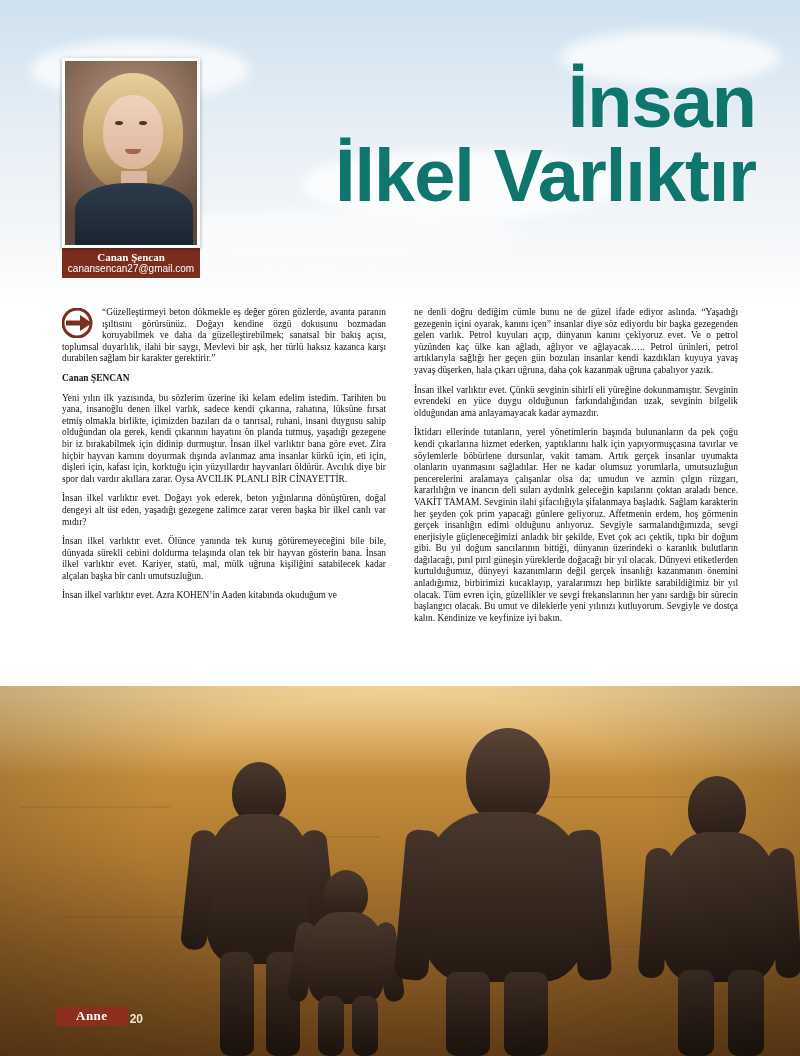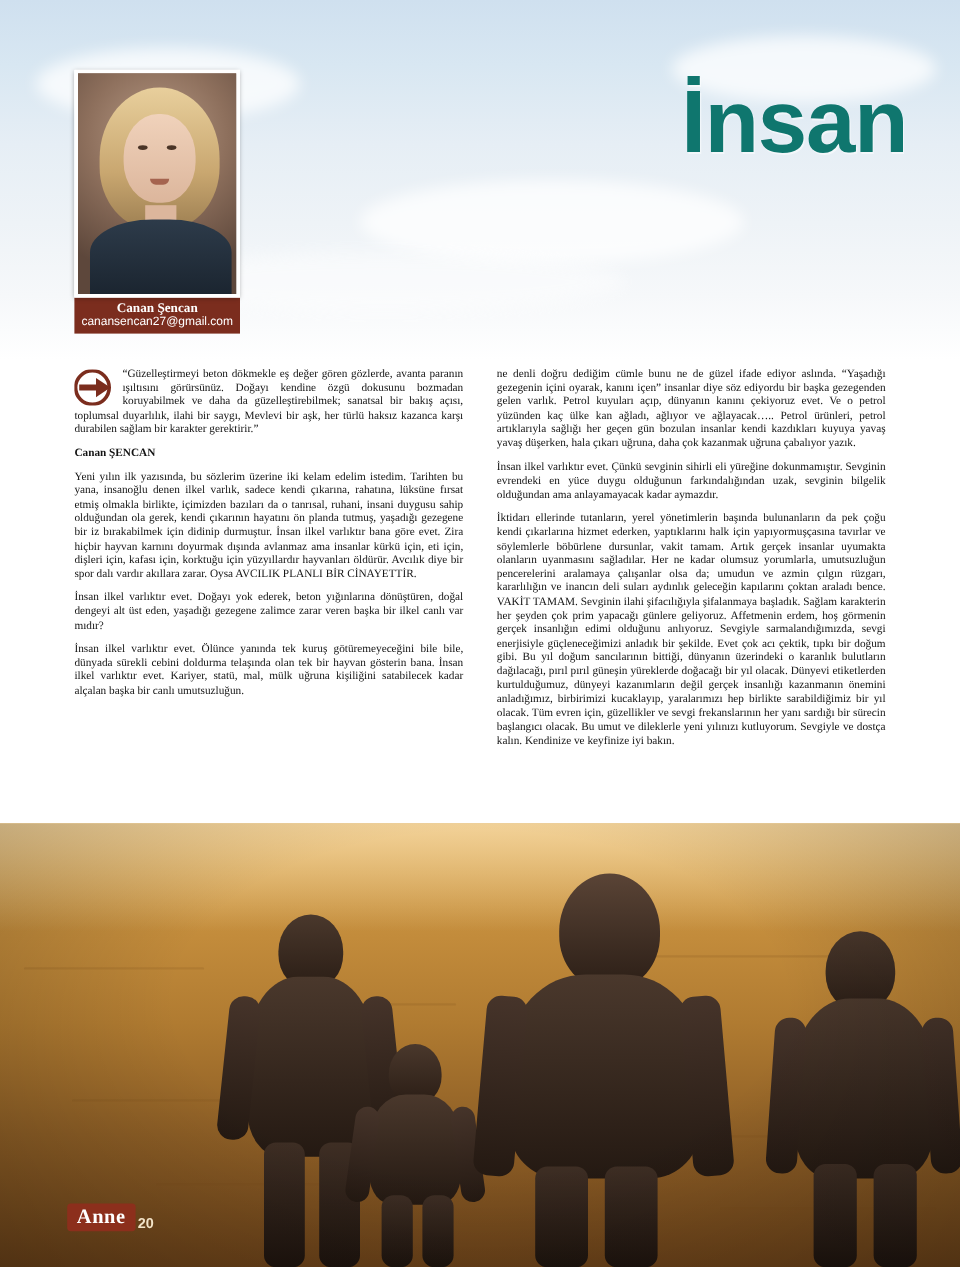--- a/index.html
+++ b/index.html
@@ -242,25 +242,25 @@
   .footer {
     position: absolute;
     left: 56px; bottom: 30px;
     z-index: 20;
     display: flex;
     align-items: flex-end;
     gap: 2px;
   }
   .logo-badge {
     font-family: "Liberation Serif", serif;
-    font-size: 17px;
+    font-size: 13px;
     font-weight: bold;
     color: #ffffff;
     background: #8c2f1c;
-    padding: 1px 8px 2px;
+    padding: 1px 20px 2px;
     border-radius: 3px;
     letter-spacing: 0.5px;
   }
   .page-num {
     font-family: "Liberation Sans", sans-serif;
     font-size: 12px;
     font-weight: bold;
     color: #f3e4c8;
   }
   .clear { clear: both; }
@@ -272,20 +272,21 @@
 
   <div class="sky">
     <div class="cloud" style="left:30px; top:40px; width:220px; height:60px;"></div>
     <div class="cloud" style="left:300px; top:150px; width:320px; height:70px;"></div>
     <div class="cloud" style="left:560px; top:30px; width:220px; height:55px;"></div>
     <div class="cloud" style="left:120px; top:210px; width:400px; height:50px; opacity:.6;"></div>
   </div>
 
   <div class="title">
     <span class="title-line1">İnsan</span>
+    <span class="title-line2">İlkel Varlıktır</span>
   </div>
 
   <div class="author-box">
     <div class="author-photo">
       <div class="ph-bg"></div>
       <div class="ph-hair"></div>
       <div class="ph-face"></div>
       <div class="ph-eye l"></div>
       <div class="ph-eye r"></div>
       <div class="ph-mouth"></div>
@@ -304,20 +305,21 @@
       <svg class="arrow-bullet" viewBox="0 0 34 30">
         <circle cx="15" cy="15" r="14" fill="none" stroke="#7b2d1e" stroke-width="3"></circle>
         <path d="M4 15 H22" stroke="#7b2d1e" stroke-width="5" fill="none"></path>
         <path d="M18 7 L30 15 L18 23 Z" fill="#7b2d1e"></path>
       </svg>
       <p class="quote-para">“Güzelleştirmeyi beton dökmekle eş değer gören gözlerde, avanta paranın ışıltısını görürsünüz. Doğayı kendine özgü dokusunu bozmadan koruyabilmek ve daha da güzelleştirebilmek; sanatsal bir bakış açısı, toplumsal duyarlılık, ilahi bir saygı, Mevlevi bir aşk, her türlü haksız kazanca karşı durabilen sağlam bir karakter gerektirir.”</p>
       <p class="bold tight">Canan ŞENCAN</p>
       <p style="margin-top:8px;">Yeni yılın ilk yazısında, bu sözlerim üzerine iki kelam edelim istedim. Tarihten bu yana, insanoğlu denen ilkel varlık, sadece kendi çıkarına, rahatına, lüksüne fırsat etmiş olmakla birlikte, içimizden bazıları da o tanrısal, ruhani, insani duygusu sahip olduğundan ola gerek, kendi çıkarının hayatını ön planda tutmuş, yaşadığı gezegene bir iz bırakabilmek için didinip durmuştur. İnsan ilkel varlıktır bana göre evet. Zira hiçbir hayvan karnını doyurmak dışında avlanmaz ama insanlar kürkü için, eti için, dişleri için, kafası için, korktuğu için yüzyıllardır hayvanları öldürür. Avcılık diye bir spor dalı vardır akıllara zarar. Oysa AVCILIK PLANLI BİR CİNAYETTİR.</p>
       <p>İnsan ilkel varlıktır evet. Doğayı yok ederek, beton yığınlarına dönüştüren, doğal dengeyi alt üst eden, yaşadığı gezegene zalimce zarar veren başka bir ilkel canlı var mıdır?</p>
       <p>İnsan ilkel varlıktır evet. Ölünce yanında tek kuruş götüremeyeceğini bile bile, dünyada sürekli cebini doldurma telaşında olan tek bir hayvan gösterin bana. İnsan ilkel varlıktır evet. Kariyer, statü, mal, mülk uğruna kişiliğini satabilecek kadar alçalan başka bir canlı umutsuzluğun.</p>
+      <p>İnsan ilkel varlıktır evet. Azra KOHEN’in Aaden kitabında okuduğum ve</p>
     </div>
 
     <div class="col right">
       <p>ne denli doğru dediğim cümle bunu ne de güzel ifade ediyor aslında. “Yaşadığı gezegenin içini oyarak, kanını içen” insanlar diye söz ediyordu bir başka gezegenden gelen varlık. Petrol kuyuları açıp, dünyanın kanını çekiyoruz evet. Ve o petrol yüzünden kaç ülke kan ağladı, ağlıyor ve ağlayacak….. Petrol ürünleri, petrol artıklarıyla sağlığı her geçen gün bozulan insanlar kendi kazdıkları kuyuya yavaş yavaş düşerken, hala çıkarı uğruna, daha çok kazanmak uğruna çabalıyor yazık.</p>
       <p>İnsan ilkel varlıktır evet. Çünkü sevginin sihirli eli yüreğine dokunmamıştır. Sevginin evrendeki en yüce duygu olduğunun farkındalığından uzak, sevginin bilgelik olduğundan ama anlayamayacak kadar aymazdır.</p>
       <p>İktidarı ellerinde tutanların, yerel yönetimlerin başında bulunanların da pek çoğu kendi çıkarlarına hizmet ederken, yaptıklarını halk için yapıyormuşçasına tavırlar ve söylemlerle böbürlene dursunlar, vakit tamam. Artık gerçek insanlar uyumakta olanların uyanmasını sağladılar. Her ne kadar olumsuz yorumlarla, umutsuzluğun pencerelerini aralamaya çalışanlar olsa da; umudun ve azmin çılgın rüzgarı, kararlılığın ve inancın deli suları aydınlık geleceğin kapılarını çoktan araladı bence. VAKİT TAMAM. Sevginin ilahi şifacılığıyla şifalanmaya başladık. Sağlam karakterin her şeyden çok prim yapacağı günlere geliyoruz. Affetmenin erdem, hoş görmenin gerçek insanlığın edimi olduğunu anlıyoruz. Sevgiyle sarmalandığımızda, sevgi enerjisiyle güçleneceğimizi anladık bir şekilde. Evet çok acı çektik, tıpkı bir doğum gibi. Bu yıl doğum sancılarının bittiği, dünyanın üzerindeki o karanlık bulutların dağılacağı, pırıl pırıl güneşin yüreklerde doğacağı bir yıl olacak. Dünyevi etiketlerden kurtulduğumuz, dünyeyi kazanımların değil gerçek insanlığı kazanmanın önemini anladığımız, birbirimizi kucaklayıp, yaralarımızı hep birlikte sarabildiğimiz bir yıl olacak. Tüm evren için, güzellikler ve sevgi frekanslarının her yanı sardığı bir sürecin başlangıcı olacak. Bu umut ve dileklerle yeni yılınızı kutluyorum. Sevgiyle ve dostça kalın. Kendinize ve keyfinize iyi bakın.</p>
     </div>
 
     <div class="clear"></div>
   </div>

